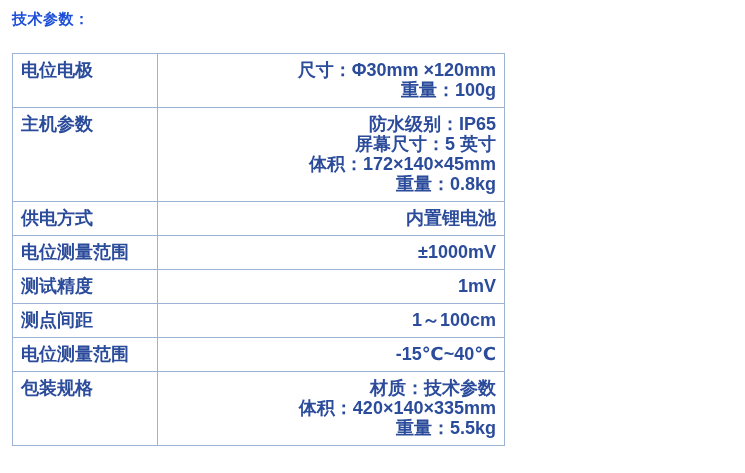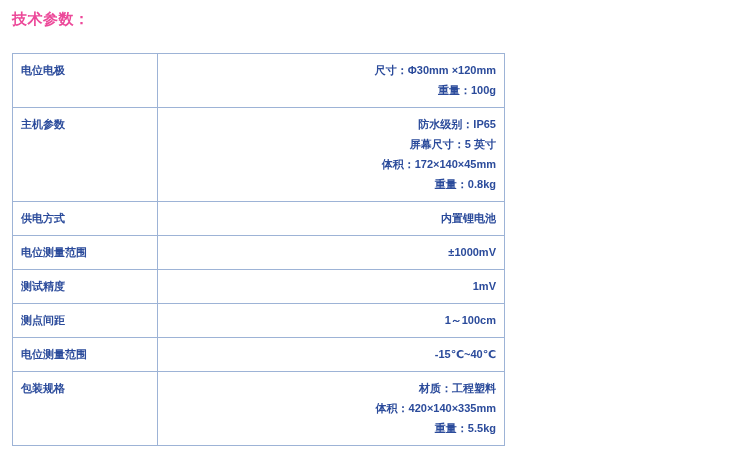--- a/index.html
+++ b/index.html
@@ -17,36 +17,36 @@
     position: relative;
     width: 745px;
     height: 473px;
   }
   .page-title {
     position: absolute;
     left: 12px;
     top: 10px;
     font-size: 15px;
     font-weight: bold;
-    color: #ec4899;
+    color: #1d4ed8;
     letter-spacing: 0.5px;
   }
   .spec-table {
     position: absolute;
     left: 12px;
     top: 53px;
     width: 474px;
     border-collapse: collapse;
     table-layout: fixed;
   }
   .spec-table td {
     border: 1px solid #9db3d6;
     vertical-align: top;
     padding: 6px 8px 7px 8px;
-    font-size: 11px;
+    font-size: 18px;
     color: #2b4b9b;
     font-weight: bold;
     line-height: 20px;
   }
   .spec-table td.label {
     width: 128px;
     white-space: nowrap;
   }
   .spec-table td.value {
     width: 330px;
@@ -117,21 +117,21 @@
       <tr>
         <td class="label">电位测量范围</td>
         <td class="value">
           <span class="value-line">-15℃~40℃</span>
         </td>
       </tr>
 
       <tr>
         <td class="label">包装规格</td>
         <td class="value">
-          <span class="value-line">材质：工程塑料</span>
+          <span class="value-line">材质：技术参数</span>
           <span class="value-line">体积：420×140×335mm</span>
           <span class="value-line">重量：5.5kg</span>
         </td>
       </tr>
 
     </tbody>
   </table>
 
 </div>
 

